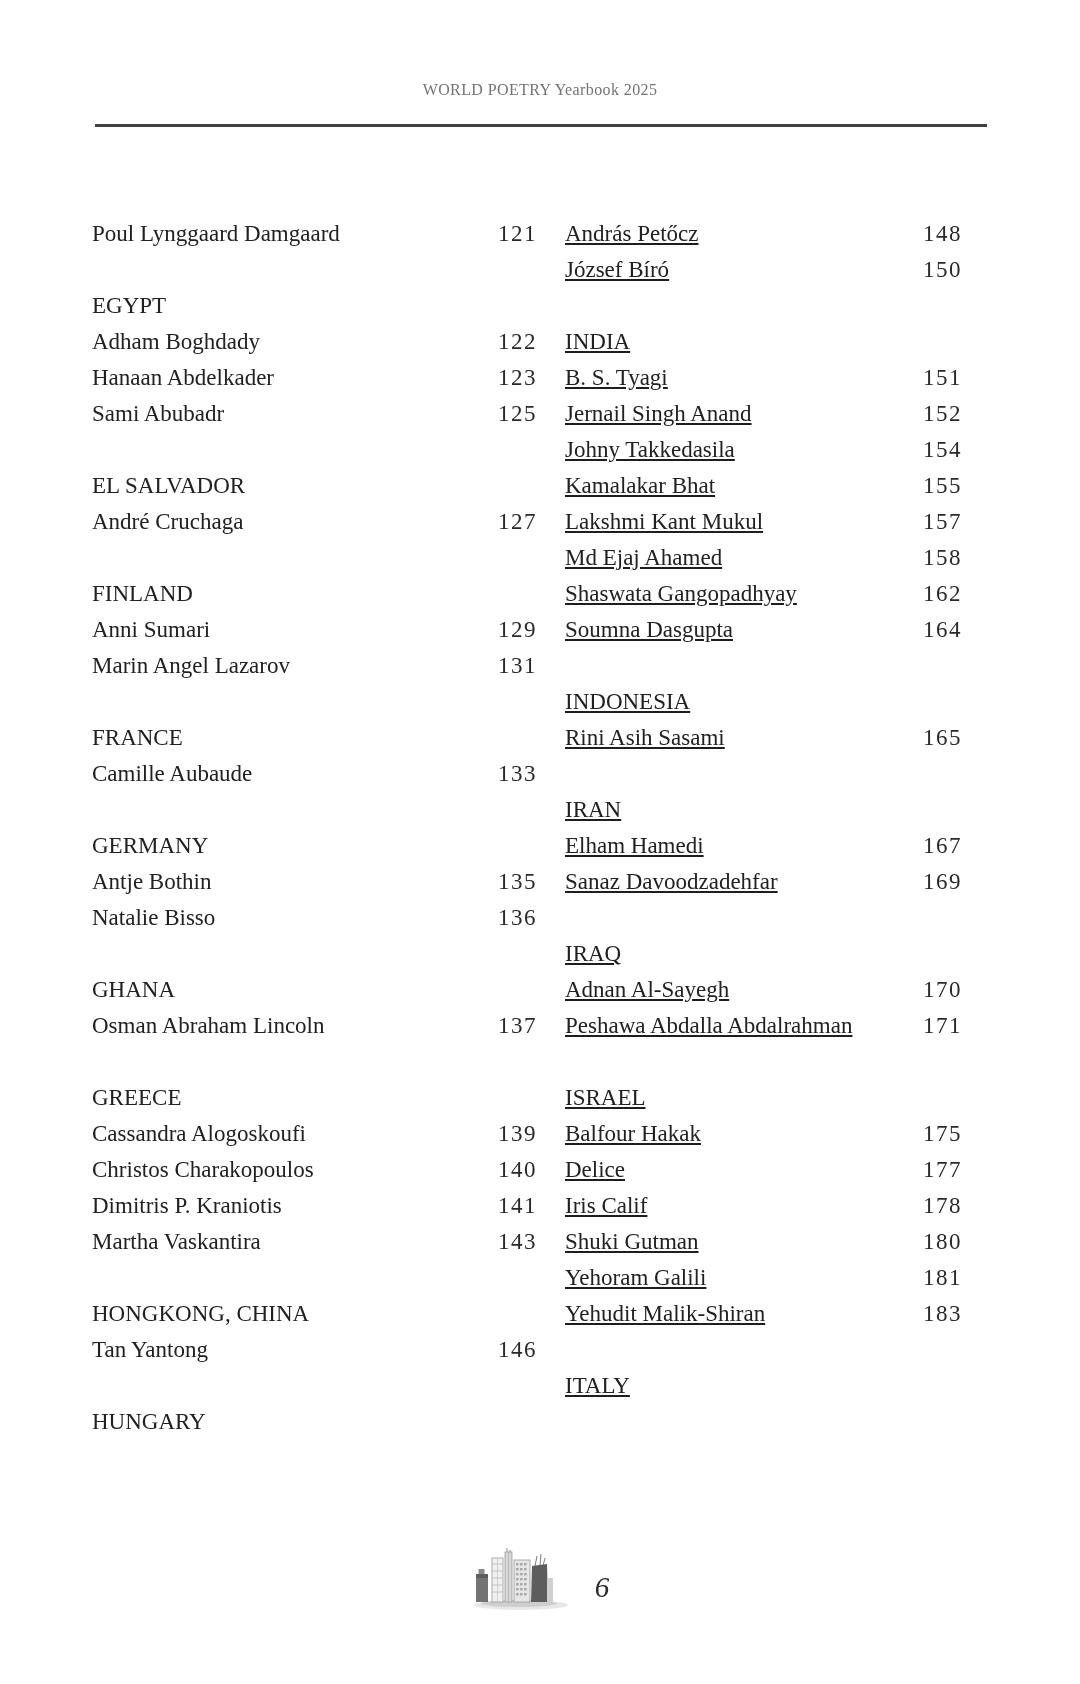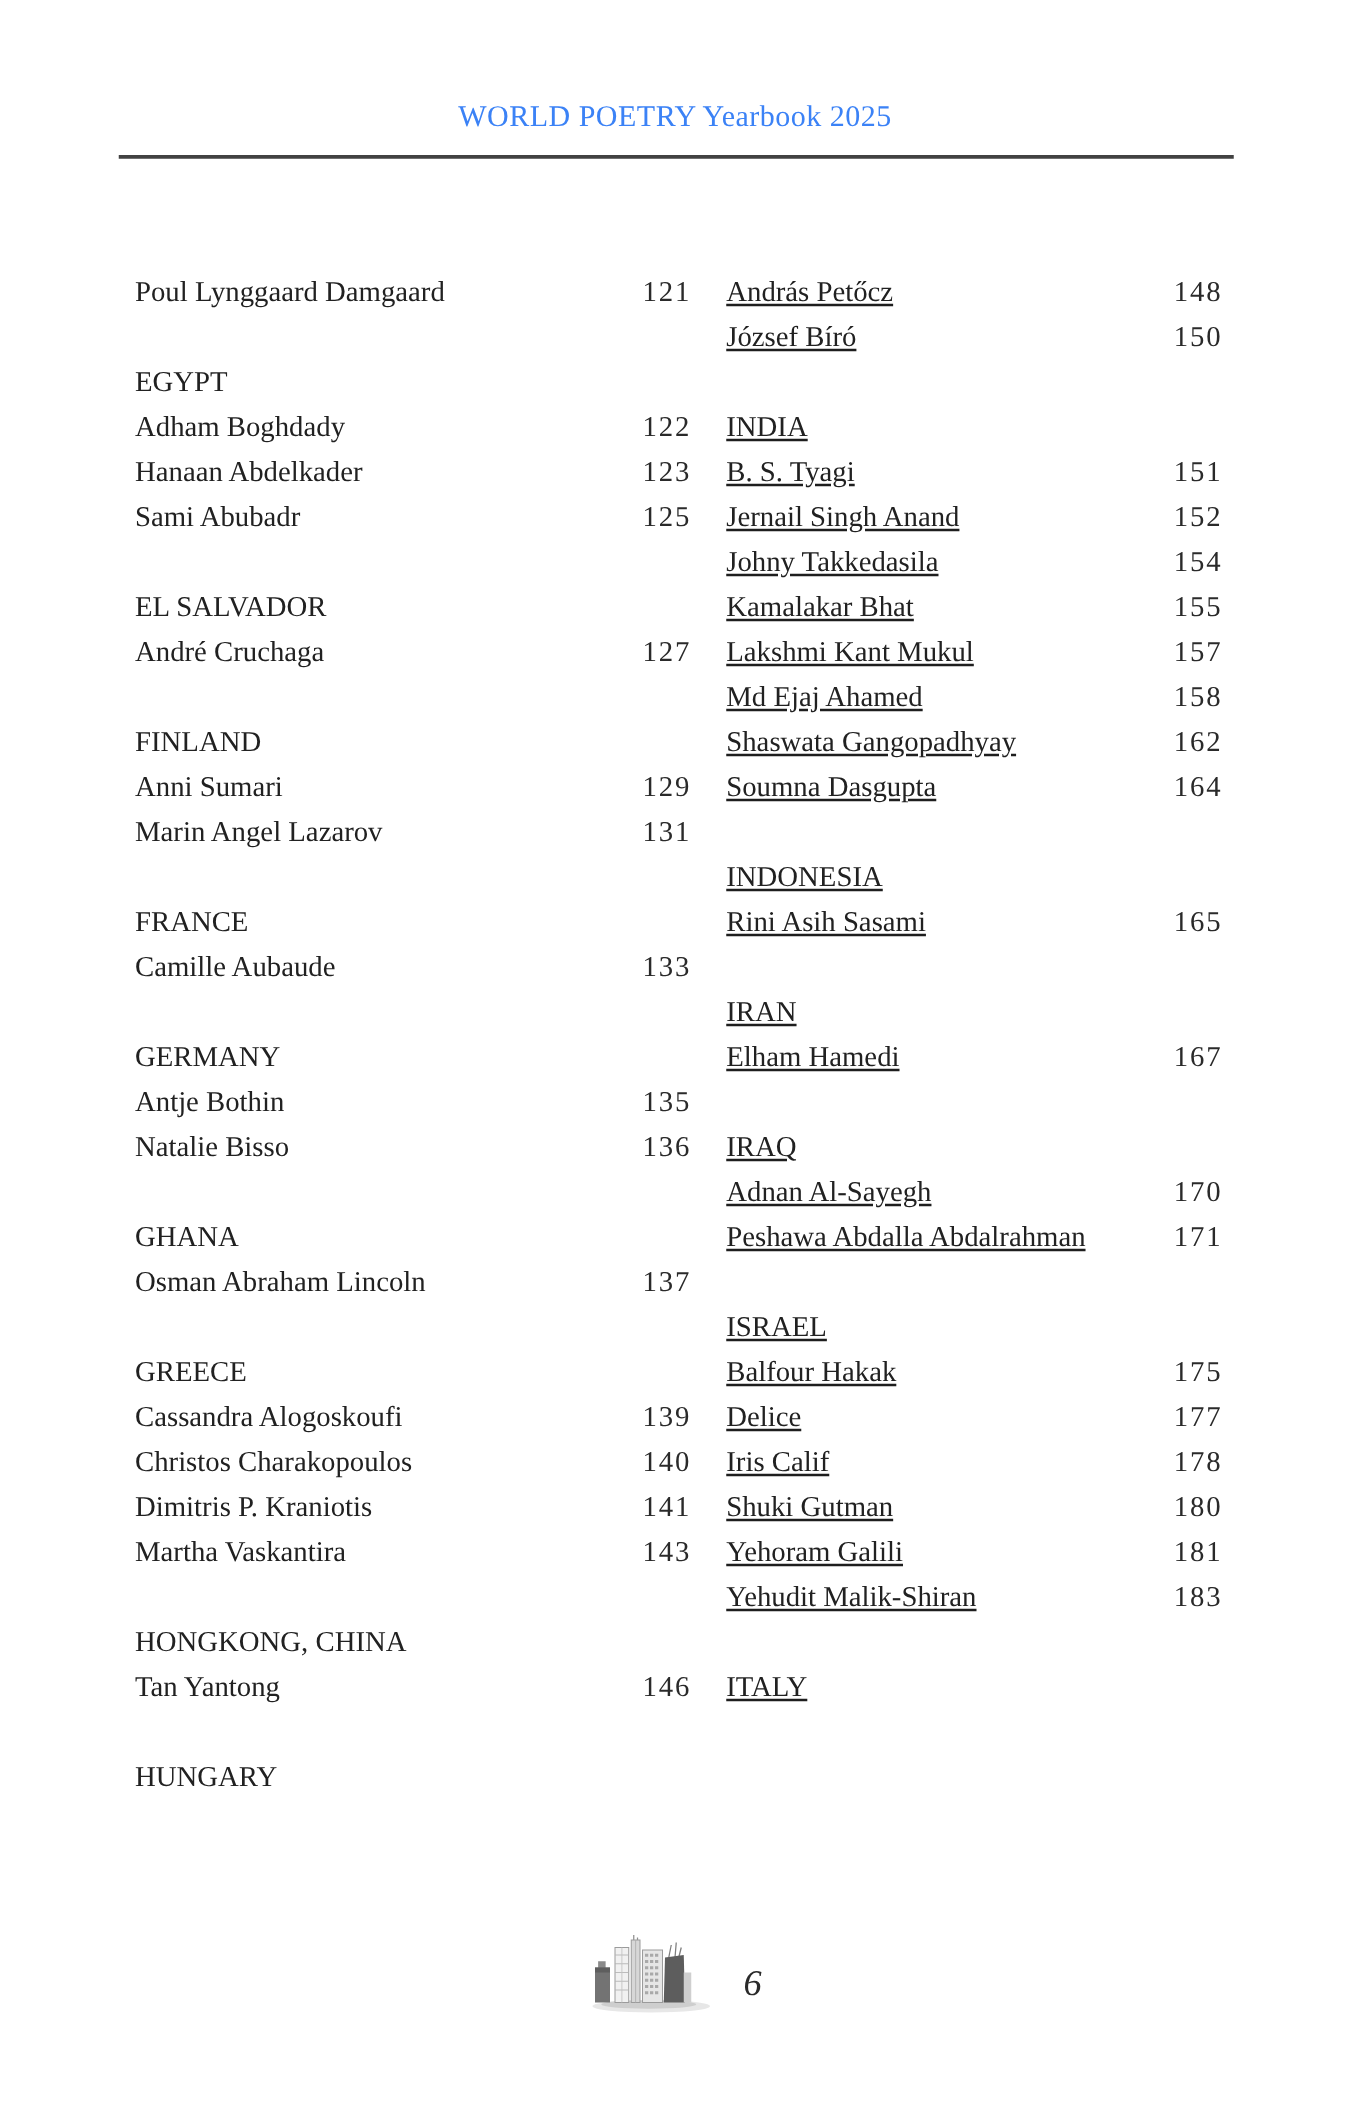--- a/index.html
+++ b/index.html
@@ -6,28 +6,28 @@
   body {
     width: 1080px; height: 1684px;
     background: #ffffff;
     font-family: "Liberation Serif", serif;
     color: #1e1e1e;
     position: relative;
     overflow: hidden;
   }
   .title {
     position: absolute; top: 81px; left: 0; width: 100%;
-    text-align: center; font-size: 24px; letter-spacing: 0.4px;
-    color: #3b82f6;
+    text-align: center; font-size: 16px; letter-spacing: 0.4px;
+    color: #737373;
   }
   .rule {
     position: absolute; top: 124px; left: 95px;
     width: 892px; height: 3px; background: #424242;
   }
-  .col { position: absolute; top: 216px; margin-left: 16px; }
+  .col { position: absolute; top: 216px; }
   .col-left  { left: 92px;  width: 460px; }
   .col-right { left: 565px; width: 440px; text-decoration: underline; }
   .row {
     height: 36px; line-height: 36px;
     font-size: 23px; position: relative; white-space: nowrap;
   }
   .row .name, .row .country { color: #212121; }
   .row .page {
     position: absolute; top: 0;
     letter-spacing: 1.5px; color: #2a2a2a;
@@ -101,20 +101,21 @@
         <div class="row"><span class="name">Lakshmi Kant Mukul</span><span class="page">157</span></div>
         <div class="row"><span class="name">Md Ejaj Ahamed</span><span class="page">158</span></div>
         <div class="row"><span class="name">Shaswata Gangopadhyay</span><span class="page">162</span></div>
         <div class="row"><span class="name">Soumna Dasgupta</span><span class="page">164</span></div>
         <div class="row"></div>
         <div class="row"><span class="country">INDONESIA</span></div>
         <div class="row"><span class="name">Rini Asih Sasami</span><span class="page">165</span></div>
         <div class="row"></div>
         <div class="row"><span class="country">IRAN</span></div>
         <div class="row"><span class="name">Elham Hamedi</span><span class="page">167</span></div>
+        <div class="row"><span class="name">Sanaz Davoodzadehfar</span><span class="page">169</span></div>
         <div class="row"></div>
         <div class="row"><span class="country">IRAQ</span></div>
         <div class="row"><span class="name">Adnan Al-Sayegh</span><span class="page">170</span></div>
         <div class="row"><span class="name">Peshawa Abdalla Abdalrahman</span><span class="page">171</span></div>
         <div class="row"></div>
         <div class="row"><span class="country">ISRAEL</span></div>
         <div class="row"><span class="name">Balfour Hakak</span><span class="page">175</span></div>
         <div class="row"><span class="name">Delice</span><span class="page">177</span></div>
         <div class="row"><span class="name">Iris Calif</span><span class="page">178</span></div>
         <div class="row"><span class="name">Shuki Gutman</span><span class="page">180</span></div>

